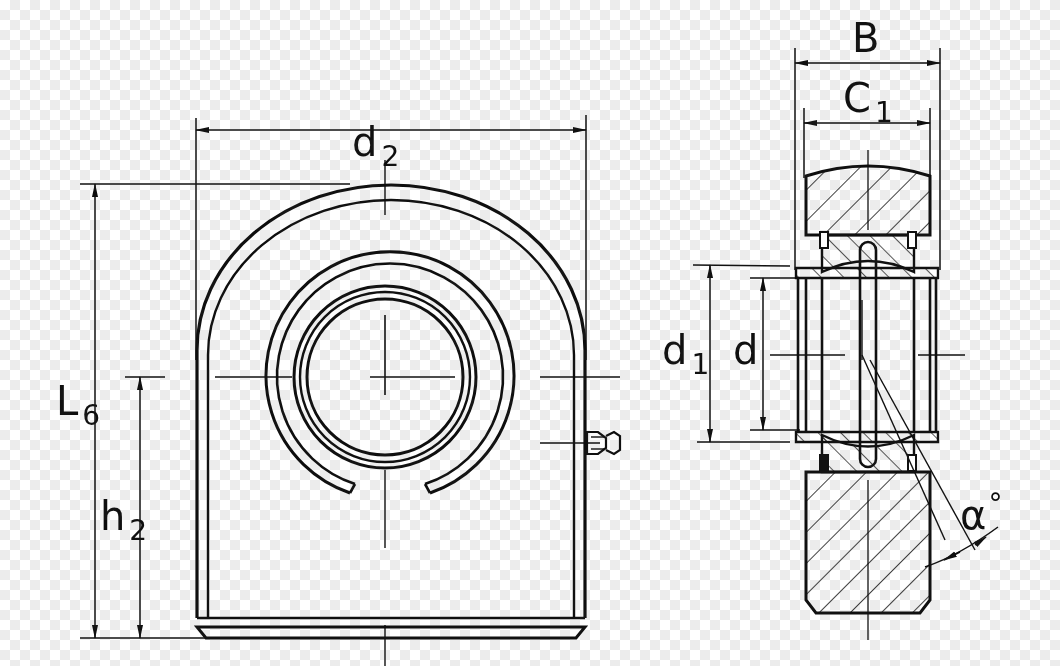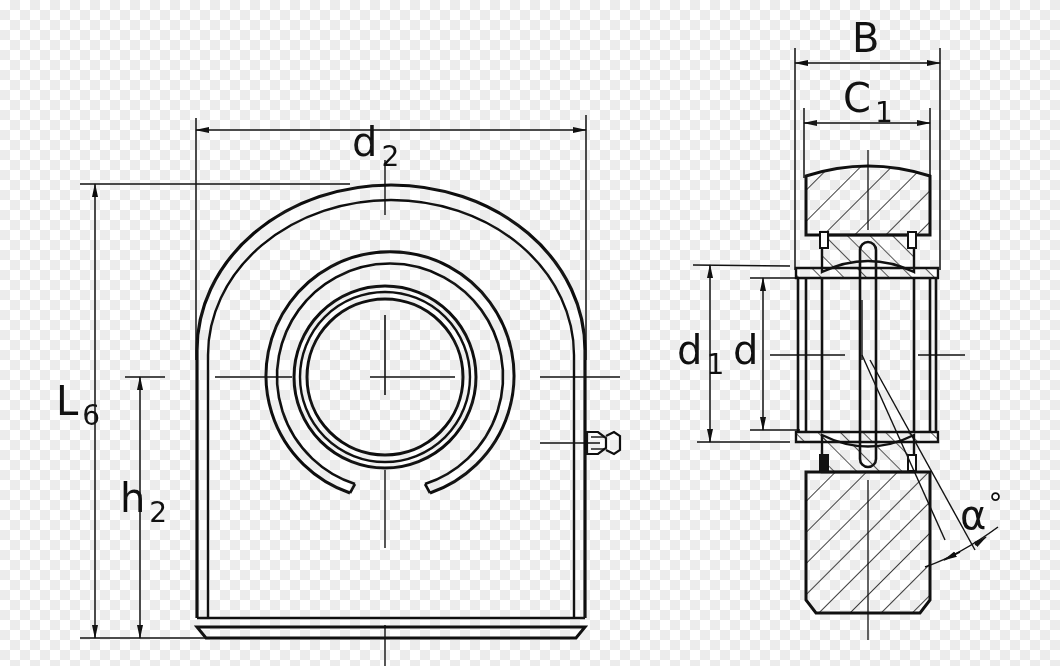--- a/index.html
+++ b/index.html
@@ -153,20 +153,20 @@
     <line x1="763" y1="355" x2="763" y2="430" marker-end="url(#arr)"></line>
 
     <path d="M925,567 Q960,555 998,527"></path>
     <line x1="960" y1="552" x2="944" y2="560" marker-end="url(#arr)"></line>
     <line x1="975" y1="545" x2="986" y2="537" marker-end="url(#arr)"></line>
   </g>
 </svg>
 
 <div class="lbl" style="left:352px;top:82px;margin-top:40px;"><span>d</span><sub>2</sub></div>
 <div class="lbl" style="left:56px;top:381px;"><span>L</span><sub>6</sub></div>
-<div class="lbl" style="left:100px;top:478px;margin-left:20px;"><span>h</span><sub>2</sub></div>
+<div class="lbl" style="left:100px;top:496px;"><span>h</span><sub>2</sub></div>
 <div class="lbl" style="left:852px;top:18px;"><span>B</span></div>
 <div class="lbl" style="left:843px;top:78px;"><span>C</span><sub>1</sub></div>
-<div class="lbl" style="left:662px;top:330px;margin-left:15px;"><span>d</span><sub>1</sub></div>
+<div class="lbl" style="left:662px;top:330px;"><span>d</span><sub>1</sub></div>
 <div class="lbl" style="left:733px;top:330px;"><span>d</span></div>
 <div class="lbl" style="left:960px;top:490px;"><span>α</span><sup>°</sup></div>
 
 </div>
 
 </body></html>

